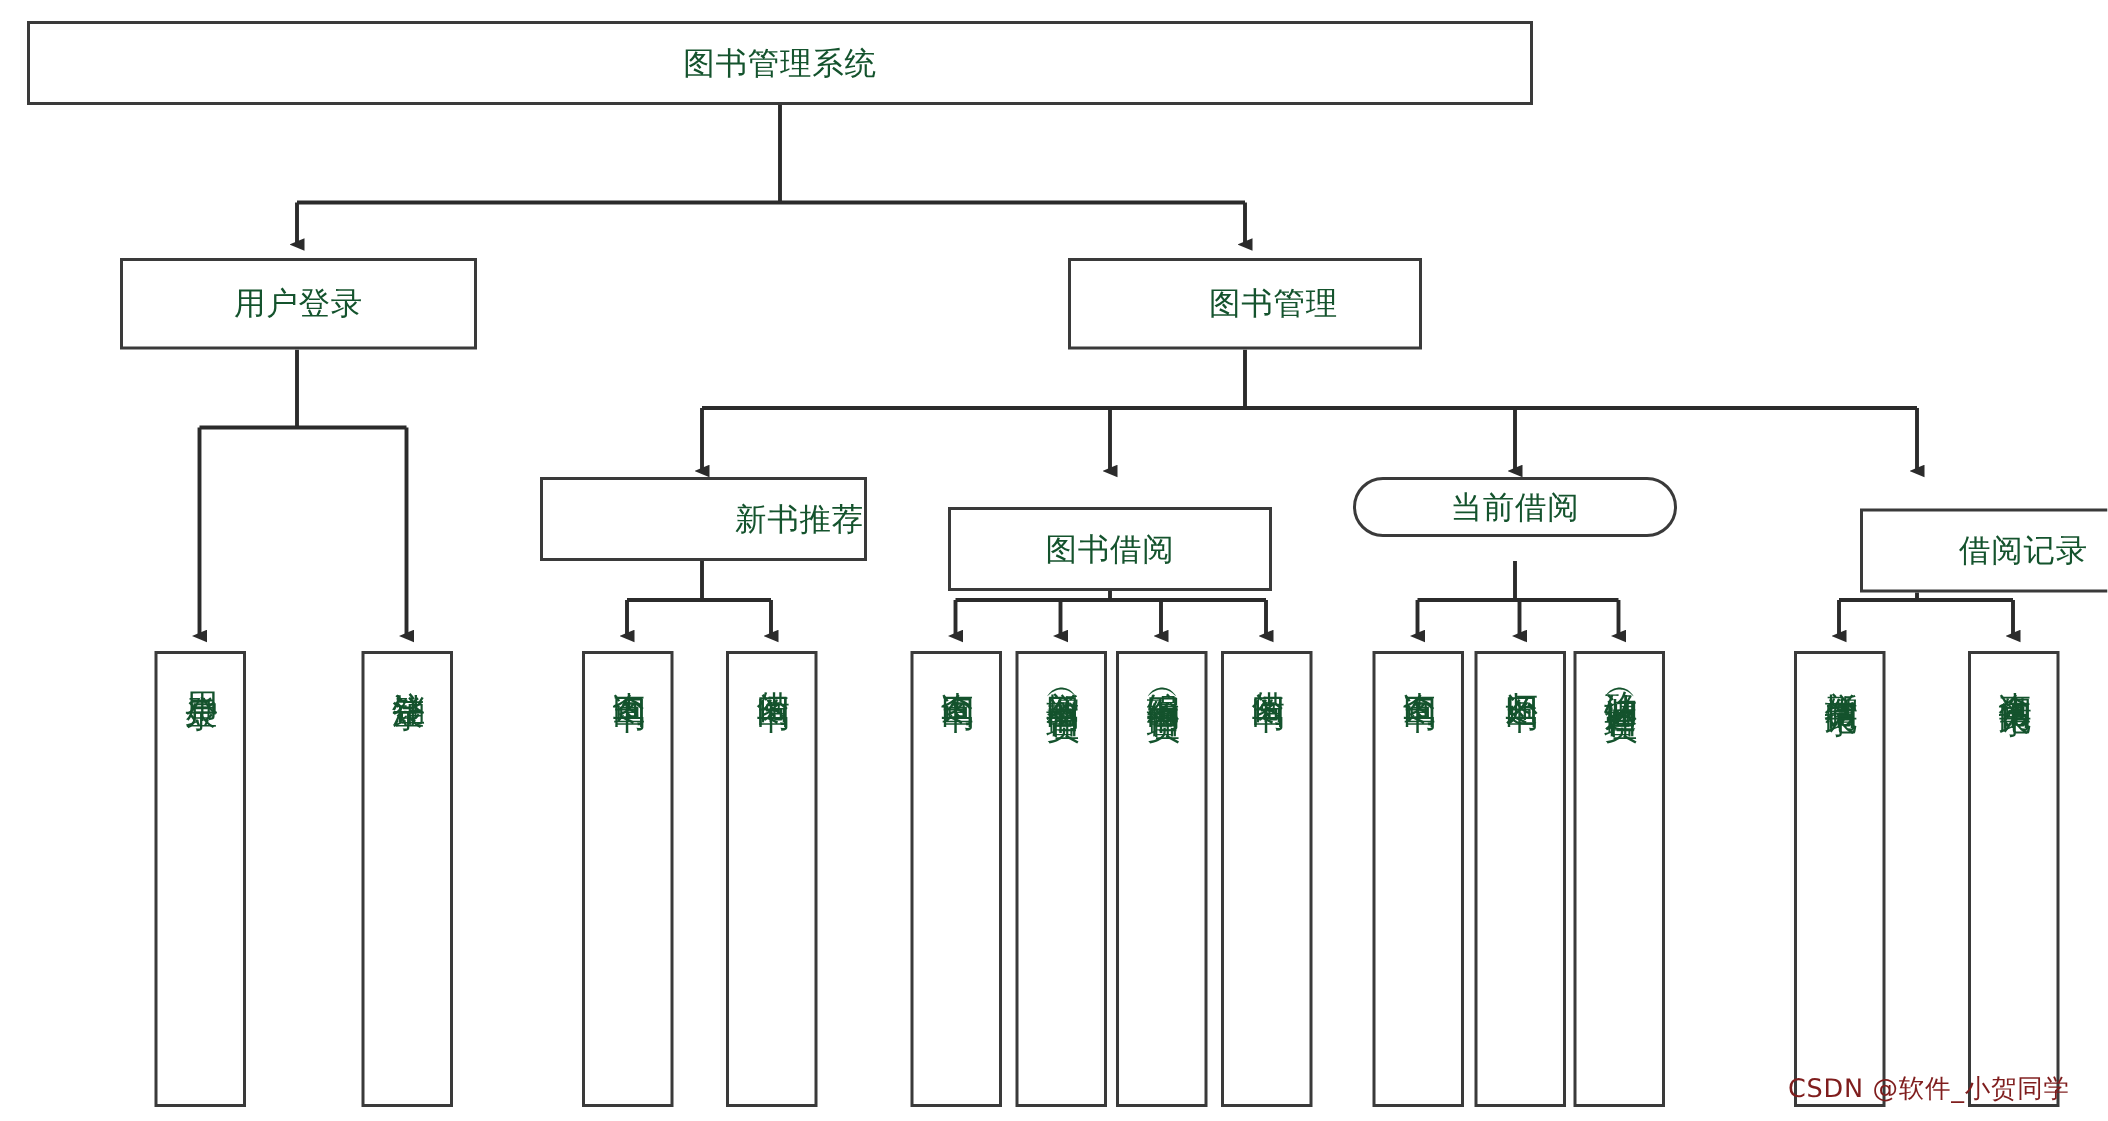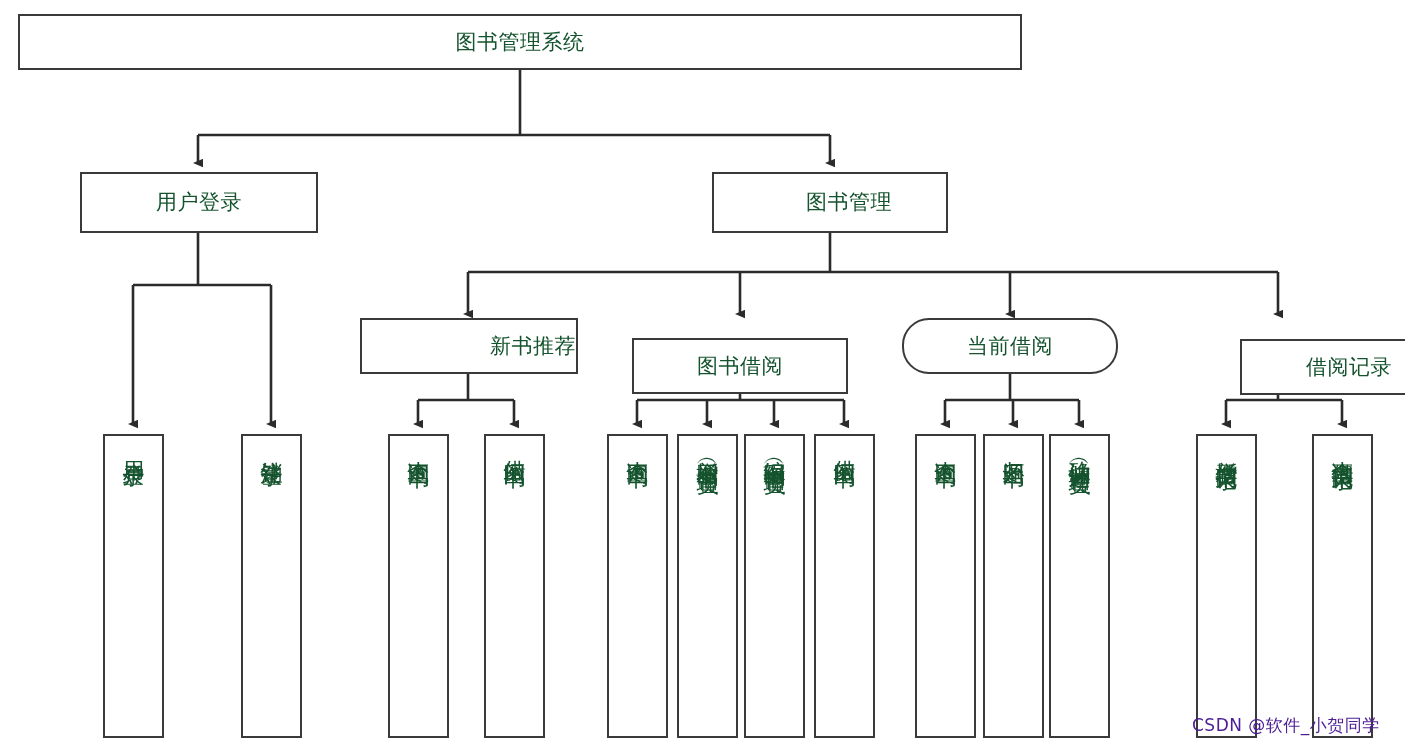--- a/index.html
+++ b/index.html
@@ -58,21 +58,21 @@
     font-size: 22px;
     line-height: 1.0;
     letter-spacing: 2px;
     white-space: nowrap;
   }
   #watermark {
     position: absolute;
     left: 1192px;
     top: 714px;
     font-size: 17px;
-    color: #4c1d95;
+    color: #7f1d1d;
     letter-spacing: 0.5px;
     white-space: nowrap;
     pointer-events: none;
   }
 </style>
 </head>
 <body>
 
 <div id="diagram-root">
 
@@ -141,21 +141,21 @@
   </div>
 
   <div class="node-box node-h" style="left:360px; top:318px; width:218px; height:56px;justify-content:flex-end;">
     <span class="node-label">新书推荐</span>
   </div>
 
   <div class="node-box node-h" style="left:632px; top:318px; width:216px; height:56px;margin-top:20px;">
     <span class="node-label">图书借阅</span>
   </div>
 
-  <div class="node-box node-h" style="left:902px; top:318px; width:216px; height:56px;border-radius:27px;">
+  <div class="node-box node-h" style="left:902px; top:318px; width:216px; height:40px;border-radius:27px;">
     <span class="node-label">当前借阅</span>
   </div>
 
   <div class="node-box node-h" style="left:1240px; top:318px; width:218px; height:56px;margin-top:21px;">
     <span class="node-label">借阅记录</span>
   </div>
 
   <div class="node-box node-v" style="left:103px; top:434px; width:61px; height:304px;">
     <span class="node-label">用户登录</span>
   </div>

